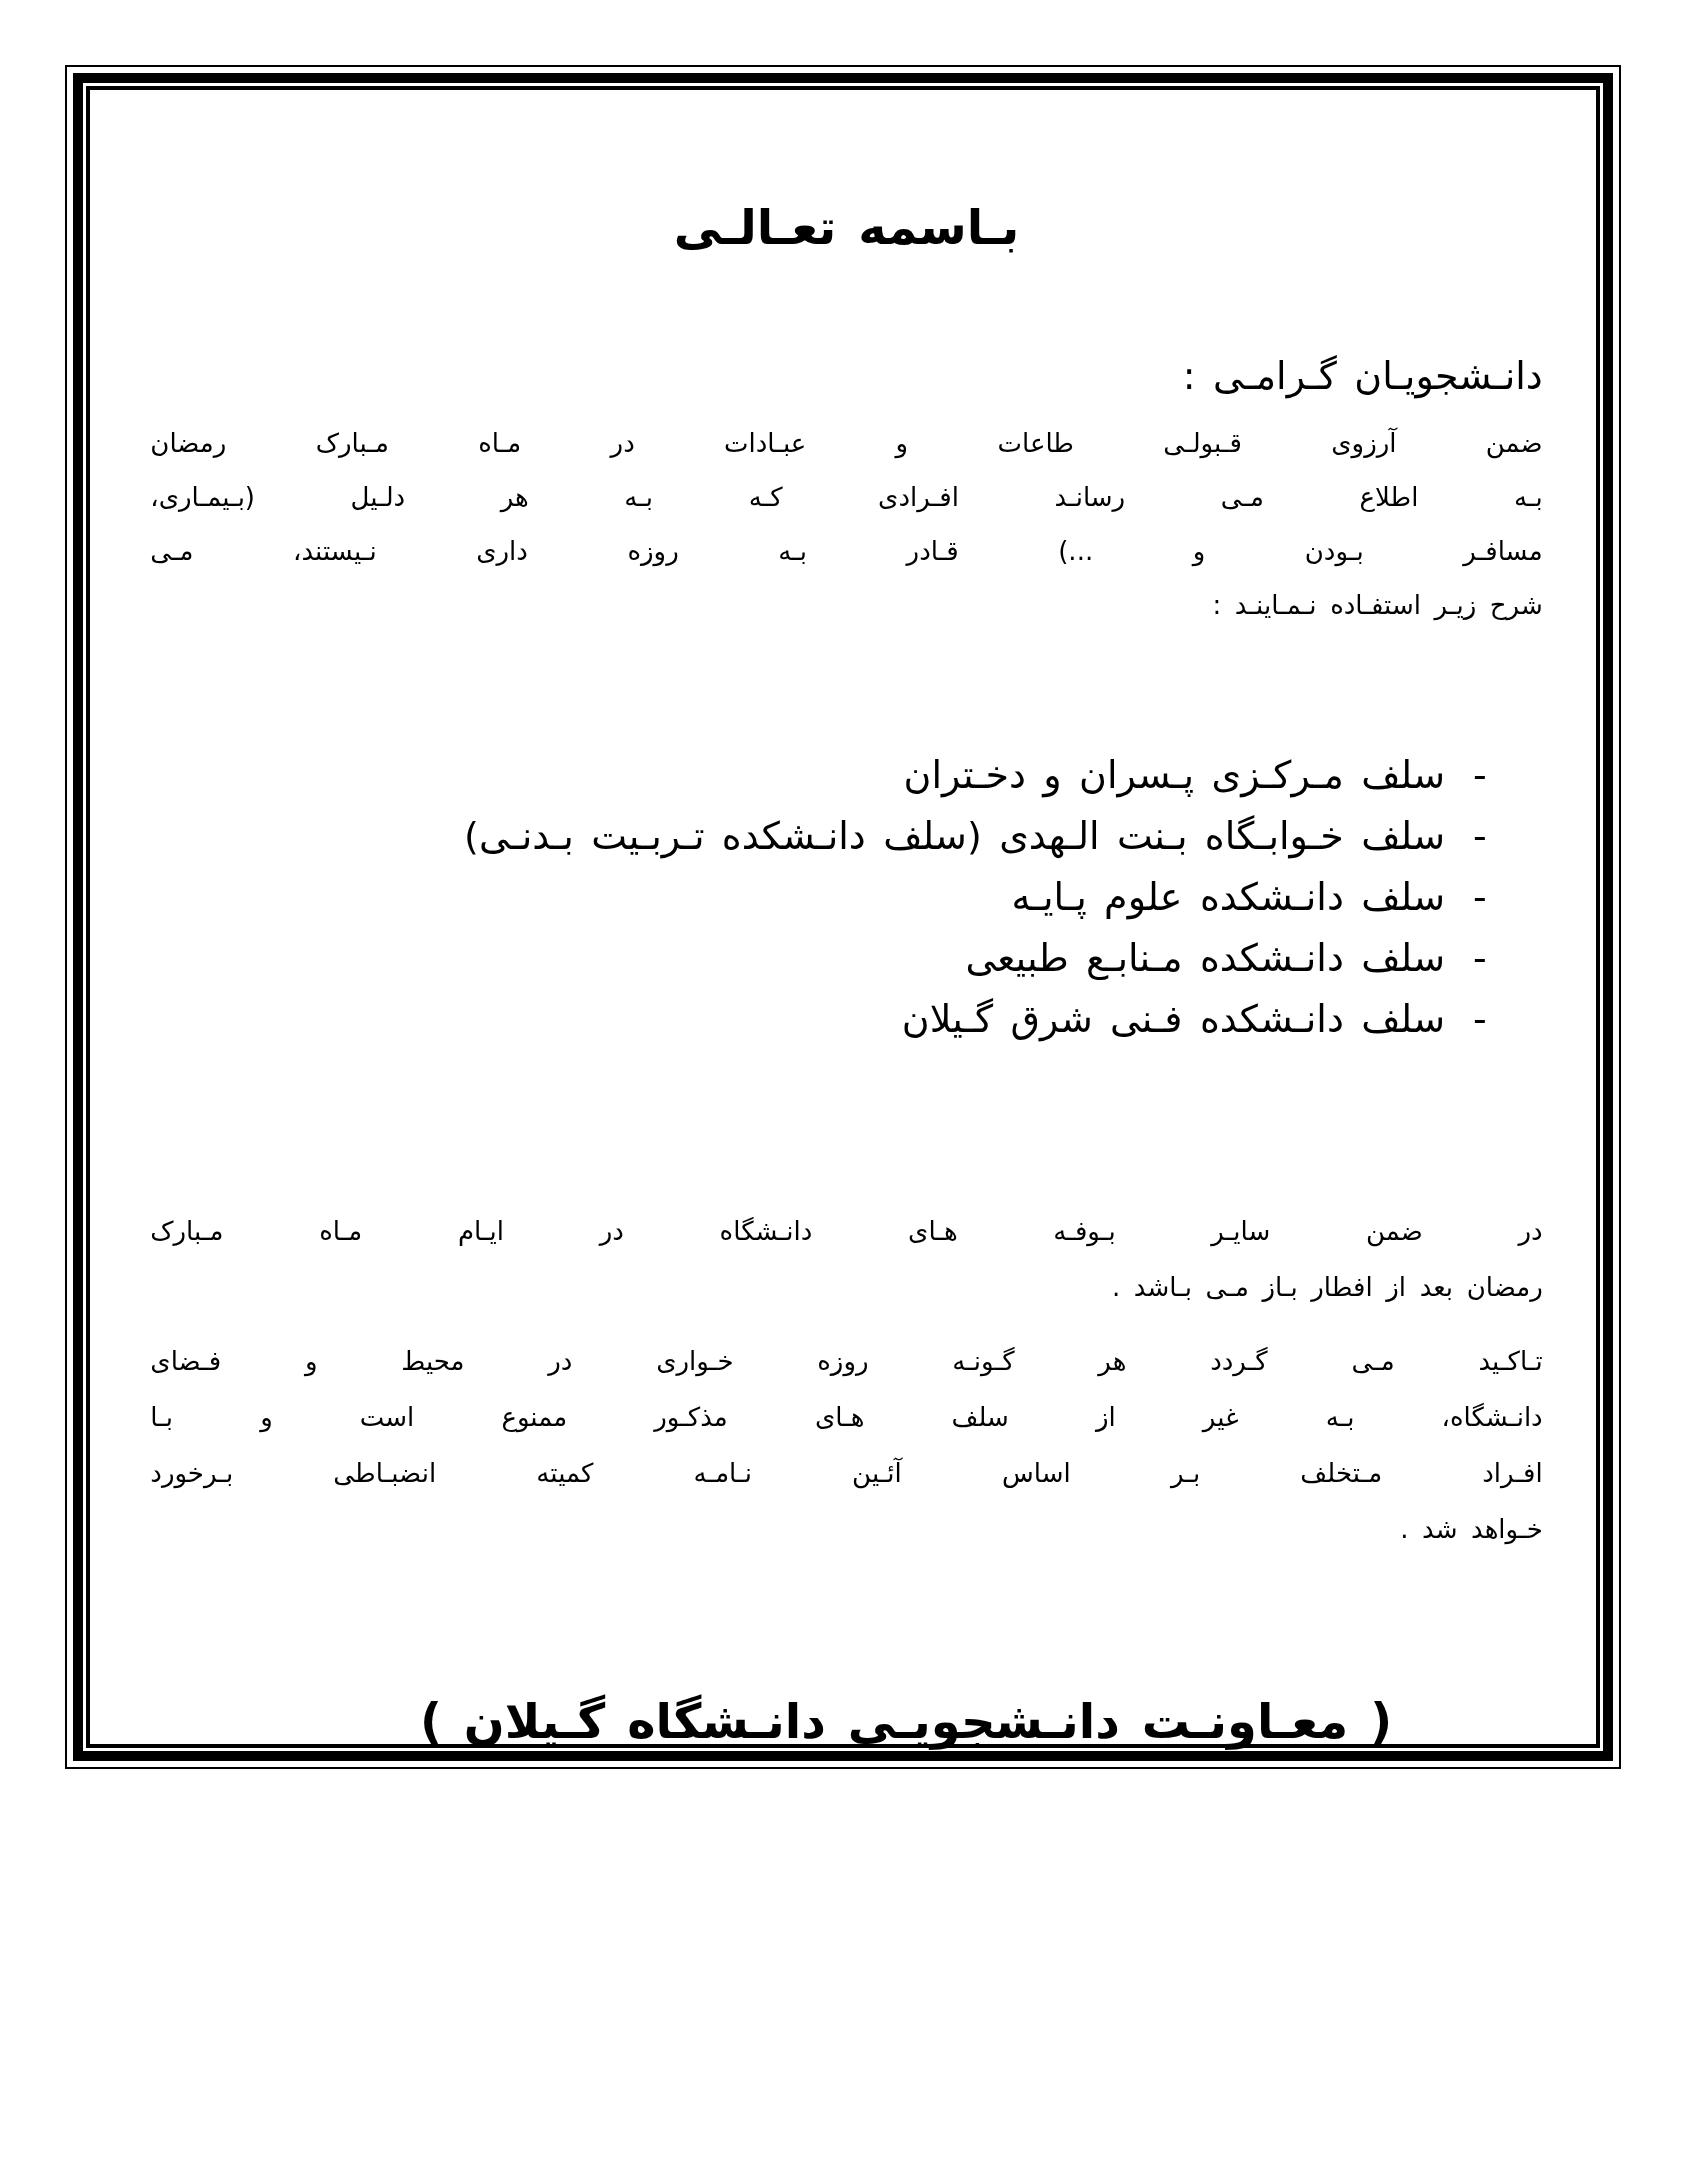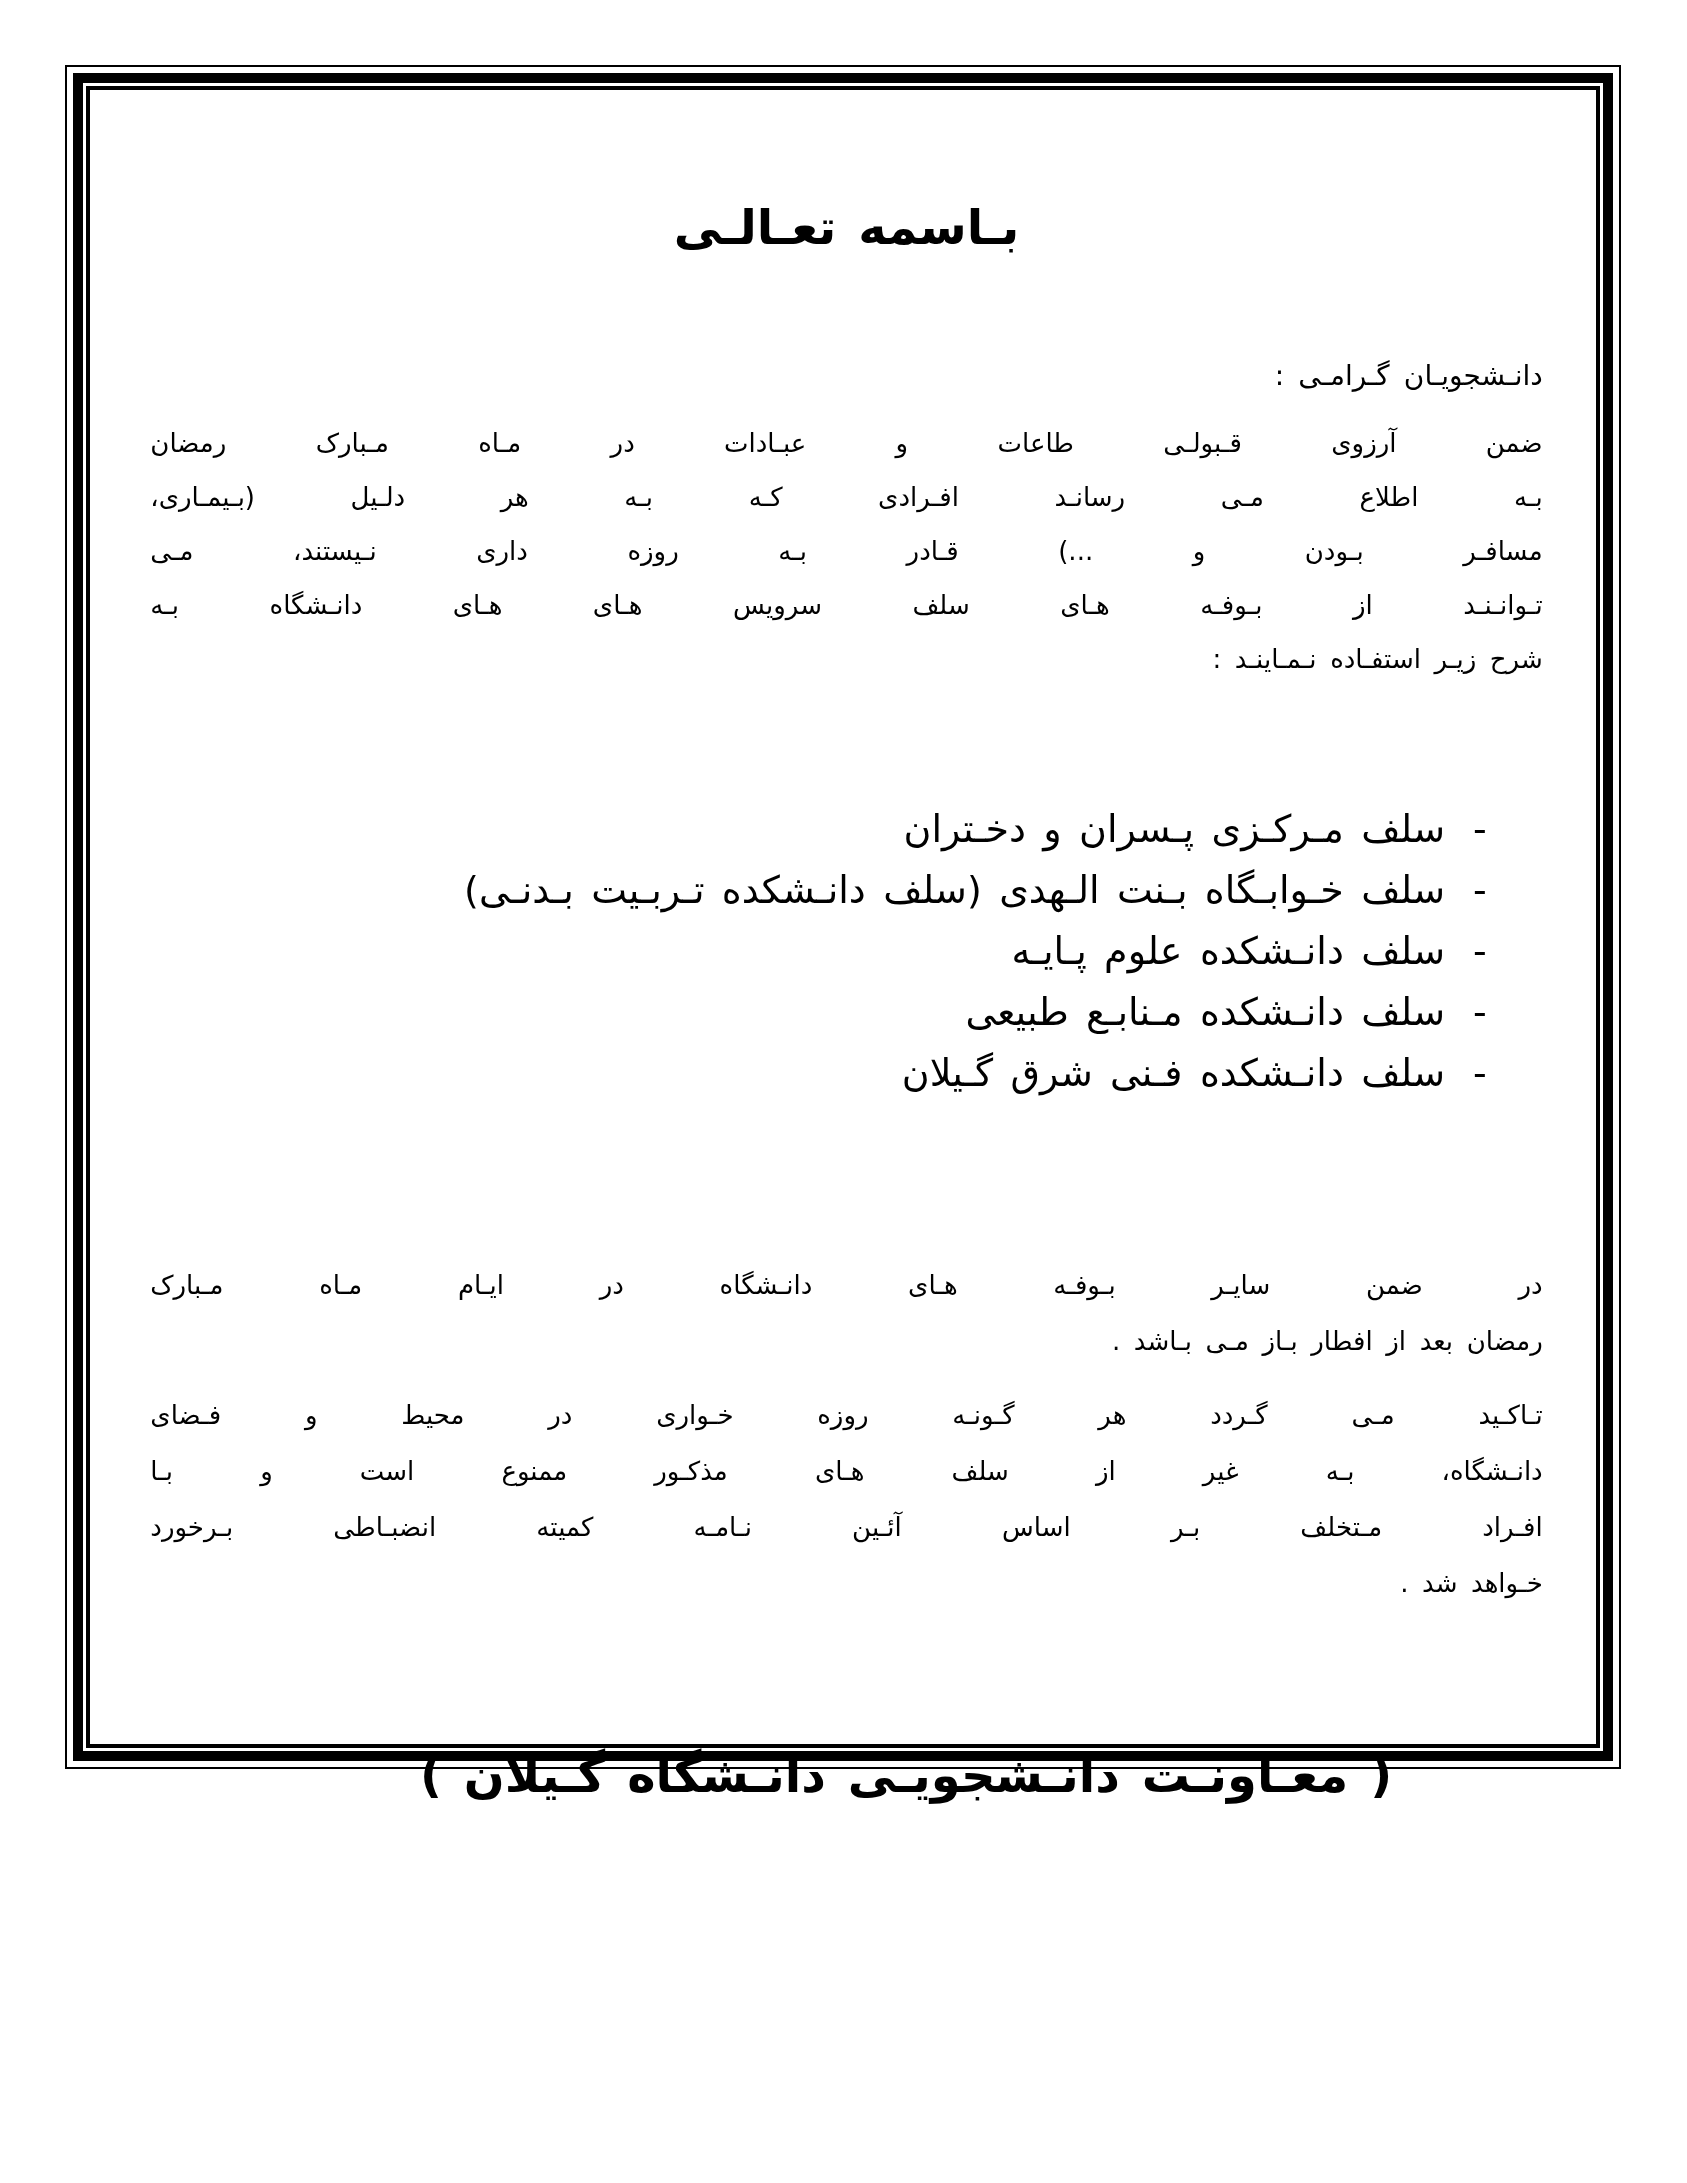--- a/index.html
+++ b/index.html
@@ -46,21 +46,21 @@
   }
   .title {
     margin-top: 98px;
     font-size: 48px;
     line-height: 79px;
     text-align: center;
     font-weight: bold;
   }
   .greeting {
     margin-top: 79px;
-    font-size: 28px;
+    font-size: 38px;
     line-height: 60px;
     text-align: right;
   }
   .para {
     font-size: 26px;
   }
   .para .line {
     line-height: 54px;
   }
   .jline {
@@ -109,21 +109,20 @@
         <div class="content">
 
           <div class="title">بـاسمه تعـالـی</div>
 
           <div class="greeting">دانـشجویـان گـرامـی :</div>
 
           <div class="para para1">
             <div class="line jline">ضمن آرزوی قـبولـی طاعات و عبـادات در مـاه مـبارک رمضان</div>
             <div class="line jline">بـه اطلاع مـی رسانـد افـرادی کـه بـه هر دلـیل (بـیمـاری،</div>
             <div class="line jline">مسافـر بـودن و ...) قـادر بـه روزه داری نـیستند، مـی</div>
-            <div class="line jline">تـوانـنـد از بـوفـه هـای سلف سرویس هـای هـای دانـشگاه بـه</div>
             <div class="line rline">شرح زیـر استفـاده نـمـاینـد :</div>
           </div>
 
           <div class="bullet-list">
             <div class="bullet-item">
               <span class="bullet-dash">-</span><span>سلف مـرکـزی پـسران و دخـتران</span>
             </div>
             <div class="bullet-item">
               <span class="bullet-dash">-</span><span>سلف خـوابـگاه بـنت الـهدی (سلف دانـشکده تـربـیت بـدنـی)</span>
             </div>

